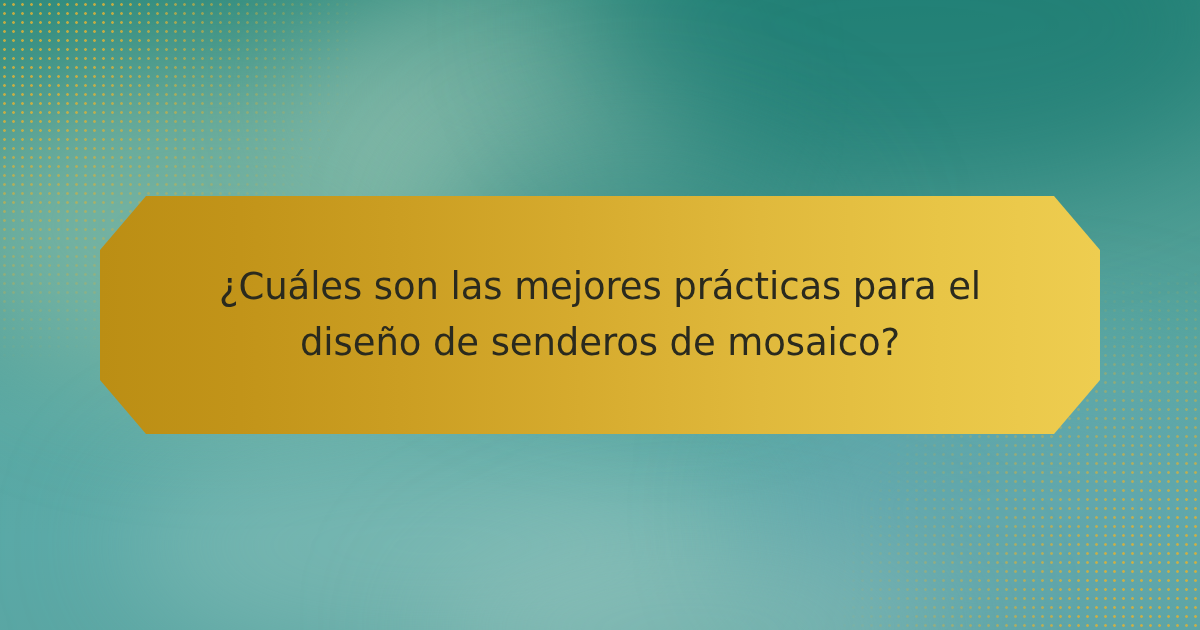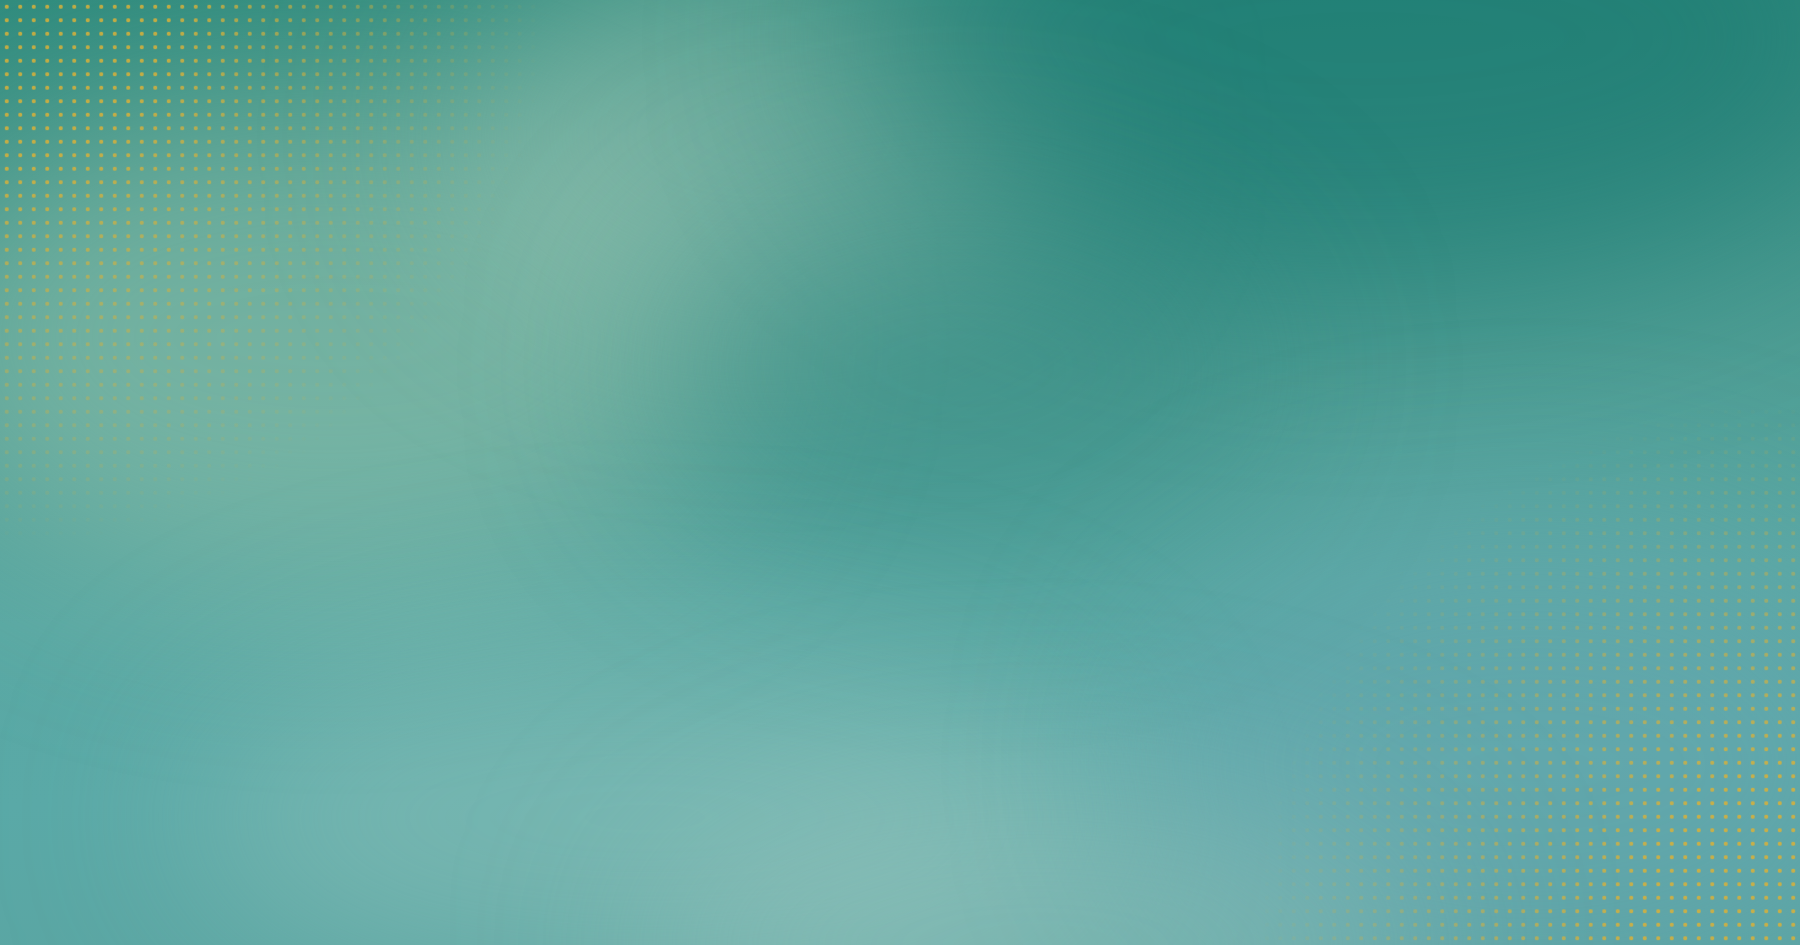--- a/index.html
+++ b/index.html
@@ -161,14 +161,18 @@
   <div class="bg-blob blob-b"></div>
   <div class="bg-blob blob-c"></div>
   <div class="bg-blob blob-g"></div>
   <div class="bg-blob blob-d"></div>
   <div class="bg-blob blob-e"></div>
   <div class="bg-blob blob-f"></div>
 
   <div class="dots dots-tl"></div>
   <div class="dots dots-br"></div>
 
+  <div class="banner">
+    <h1 class="banner-title">¿Cuáles son las mejores prácticas para el
+diseño de senderos de mosaico?</h1>
+  </div>
 
 </div>
 
 </body></html>

